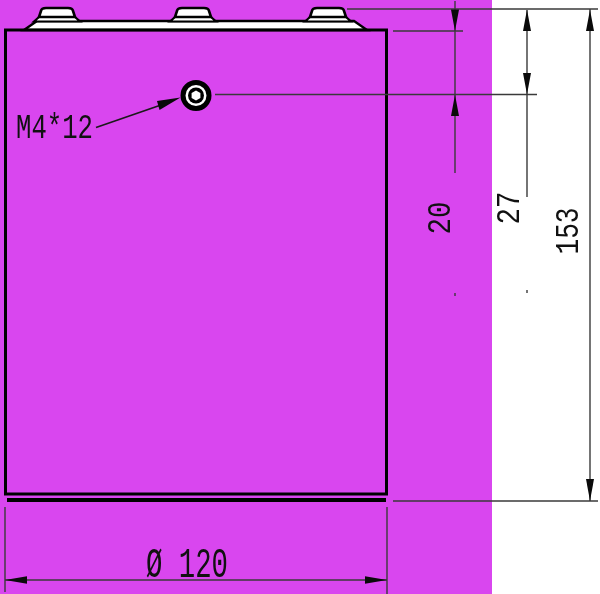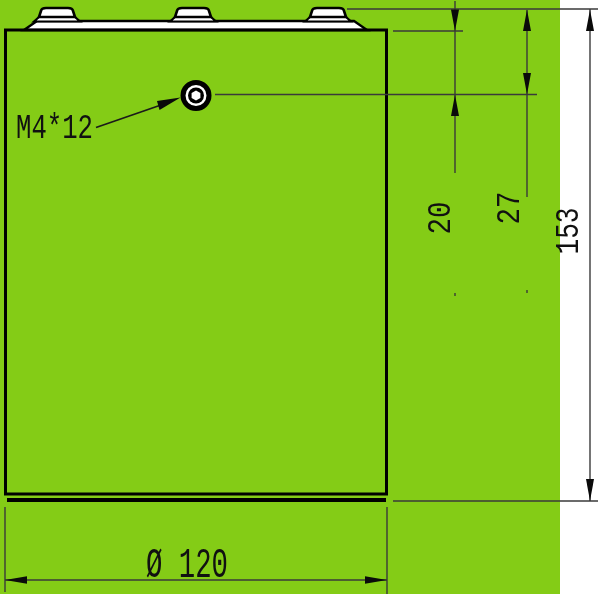--- a/index.html
+++ b/index.html
@@ -6,23 +6,23 @@
     margin: 0;
     padding: 0;
     background: #ffffff;
     width: 600px;
     height: 594px;
     overflow: hidden;
     font-family: "Liberation Mono", monospace;
   }
   .drawing-stage {
     position: relative;
-    width: 560px;
+    width: 492px;
     height: 594px;
-    background: #84cc16;
+    background: #d946ef;
   }
   svg { display: block; }
   .thick  { stroke: #000000; fill: none; }
   .thin   { stroke: #3a3a3a; stroke-width: 1.4; fill: none; }
   .arrow  { fill: #0a0a0a; stroke: none; }
   .dimtxt {
     font-family: "Liberation Mono", monospace;
     fill: #111111;
     stroke: none;
   }

